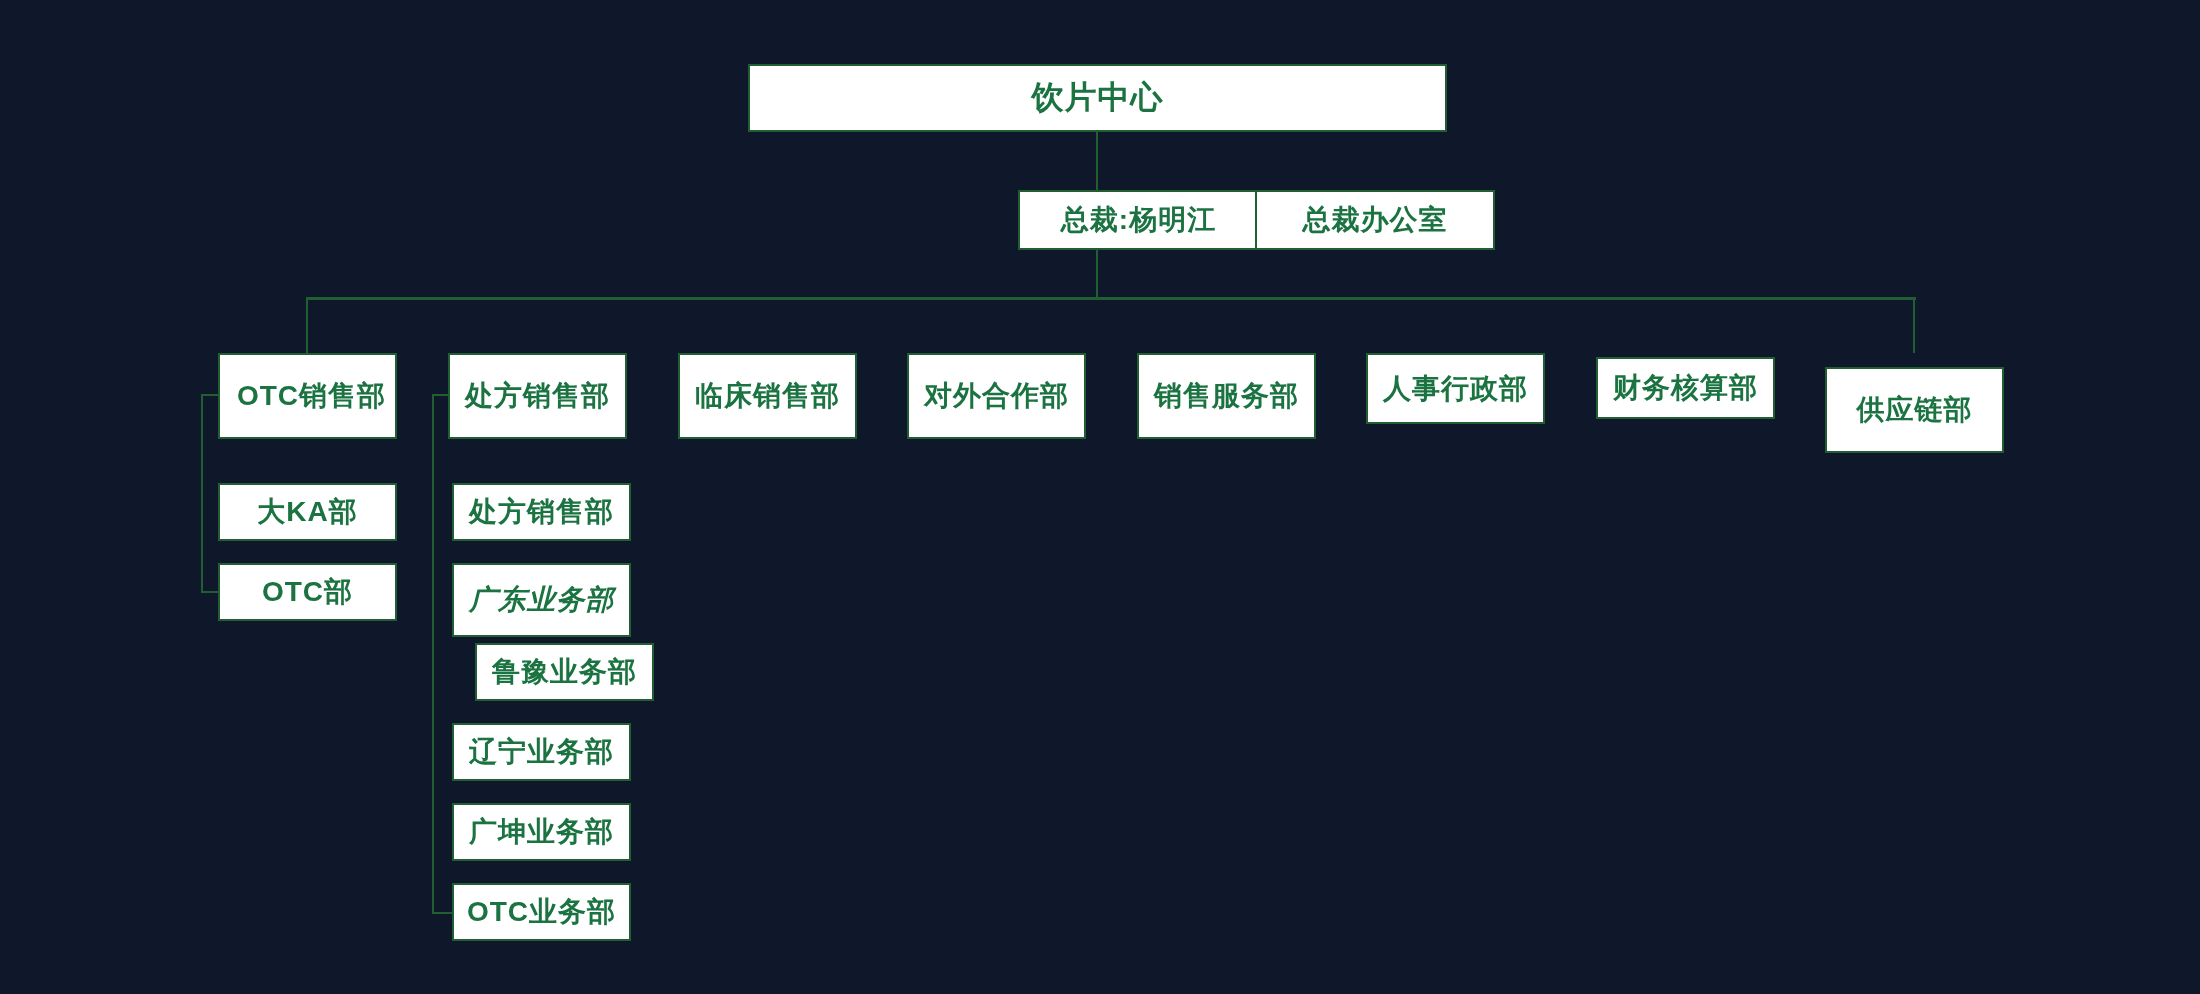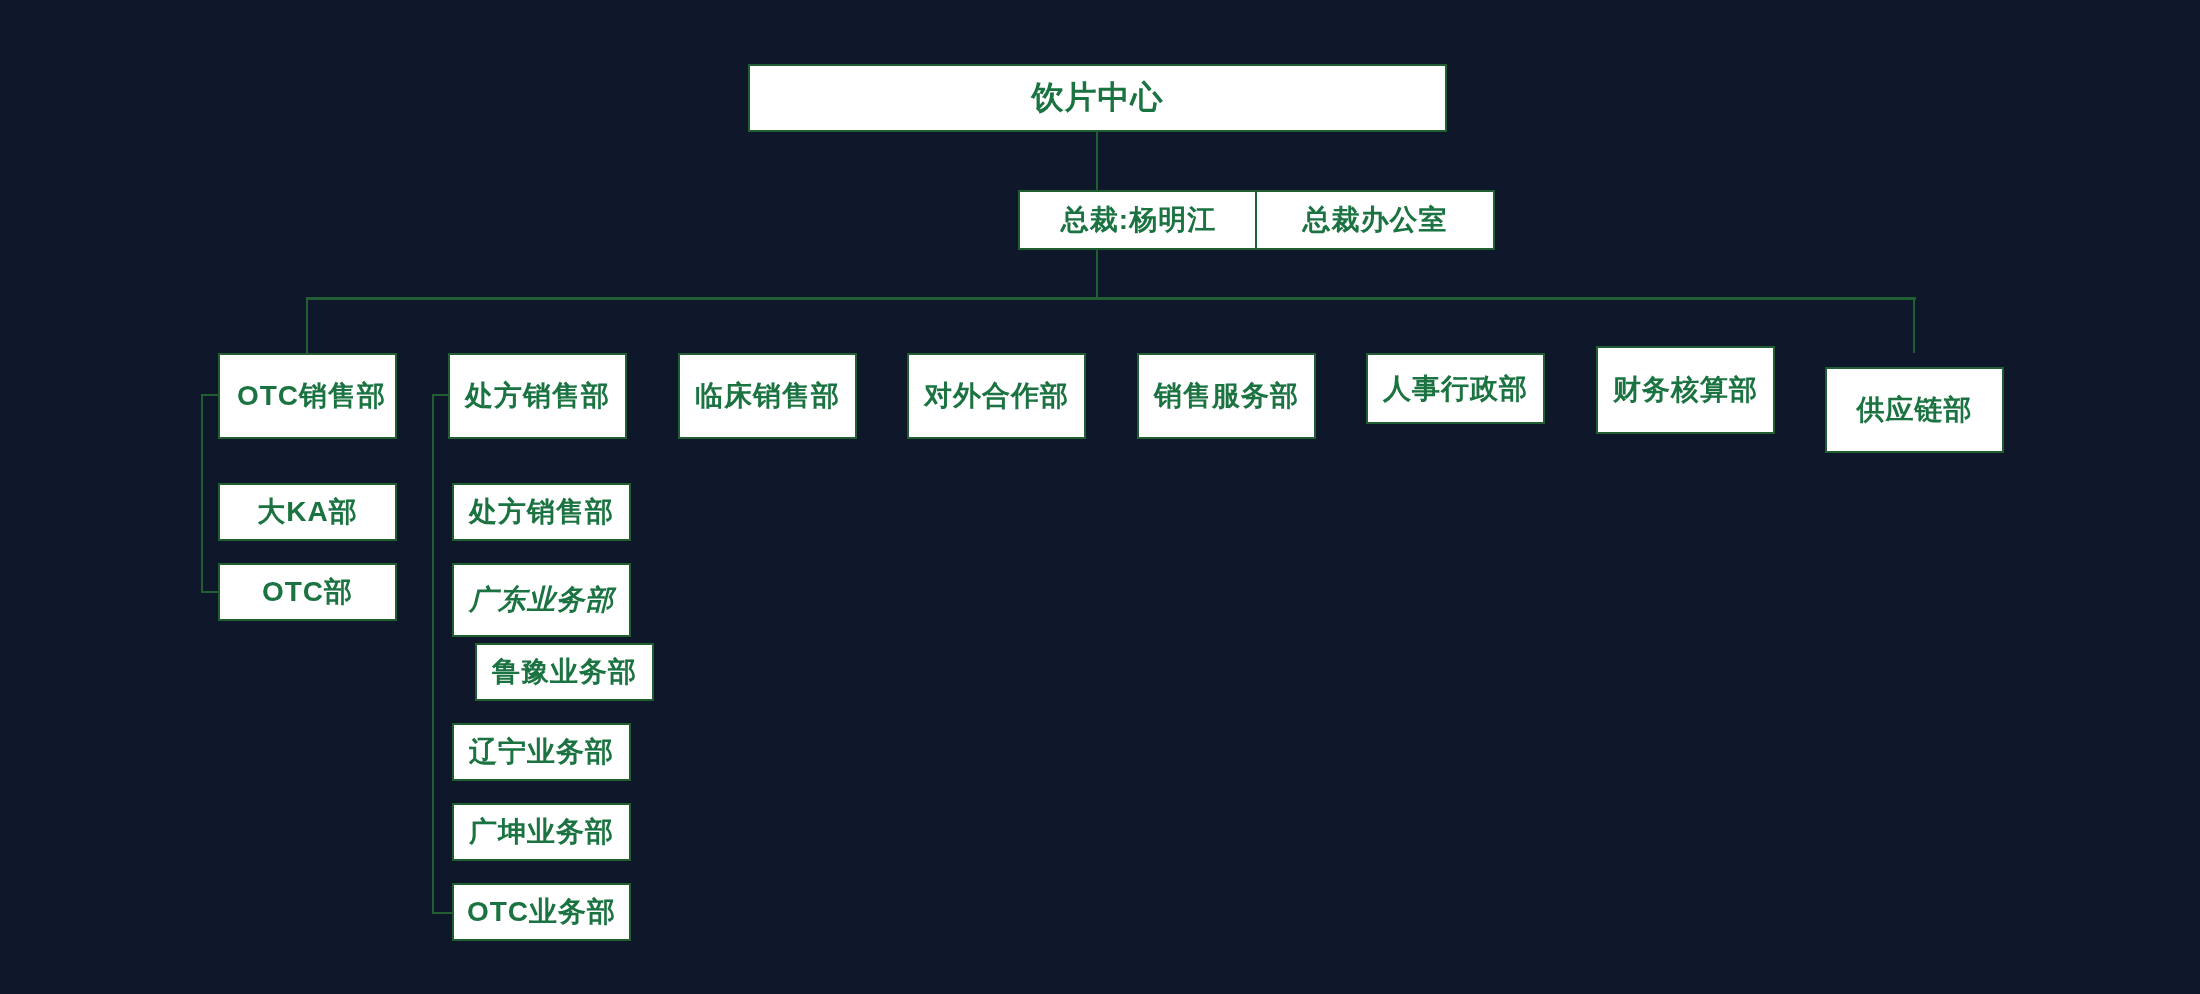--- a/index.html
+++ b/index.html
@@ -44,21 +44,21 @@
 
   <div class="node" style="left:978px; top:190px; width:241px; height:60px;margin-left:40px;">总裁:杨明江</div>
   <div class="node" style="left:1255px; top:190px; width:240px; height:60px;">总裁办公室</div>
 
   <div class="node" style="left:218px;  top:353px; width:179px; height:86px;padding-left:8px;">OTC销售部</div>
   <div class="node" style="left:448px;  top:353px; width:179px; height:86px;">处方销售部</div>
   <div class="node" style="left:678px;  top:353px; width:179px; height:86px;">临床销售部</div>
   <div class="node" style="left:907px;  top:353px; width:179px; height:86px;">对外合作部</div>
   <div class="node" style="left:1137px; top:353px; width:179px; height:86px;">销售服务部</div>
   <div class="node" style="left:1366px; top:353px; width:179px; height:71px;">人事行政部</div>
-  <div class="node" style="left:1596px; top:346px; width:179px; height:88px;">财务核算部</div>
+  <div class="node" style="left:1596px; top:357px; width:179px; height:62px;">财务核算部</div>
   <div class="node" style="left:1825px; top:353px; width:179px; height:86px;margin-top:14px;">供应链部</div>
 
   <div class="node" style="left:218px; top:483px; width:179px; height:58px;">大KA部</div>
   <div class="node" style="left:218px; top:563px; width:179px; height:58px;">OTC部</div>
 
   <div class="node" style="left:452px; top:483px; width:179px; height:58px;">处方销售部</div>
   <div class="node" style="left:452px; top:563px; width:179px; height:74px;font-style:italic;">广东业务部</div>
   <div class="node" style="left:452px; top:643px; width:179px; height:58px;margin-left:23px;">鲁豫业务部</div>
   <div class="node" style="left:452px; top:723px; width:179px; height:58px;">辽宁业务部</div>
   <div class="node" style="left:452px; top:803px; width:179px; height:58px;">广坤业务部</div>

